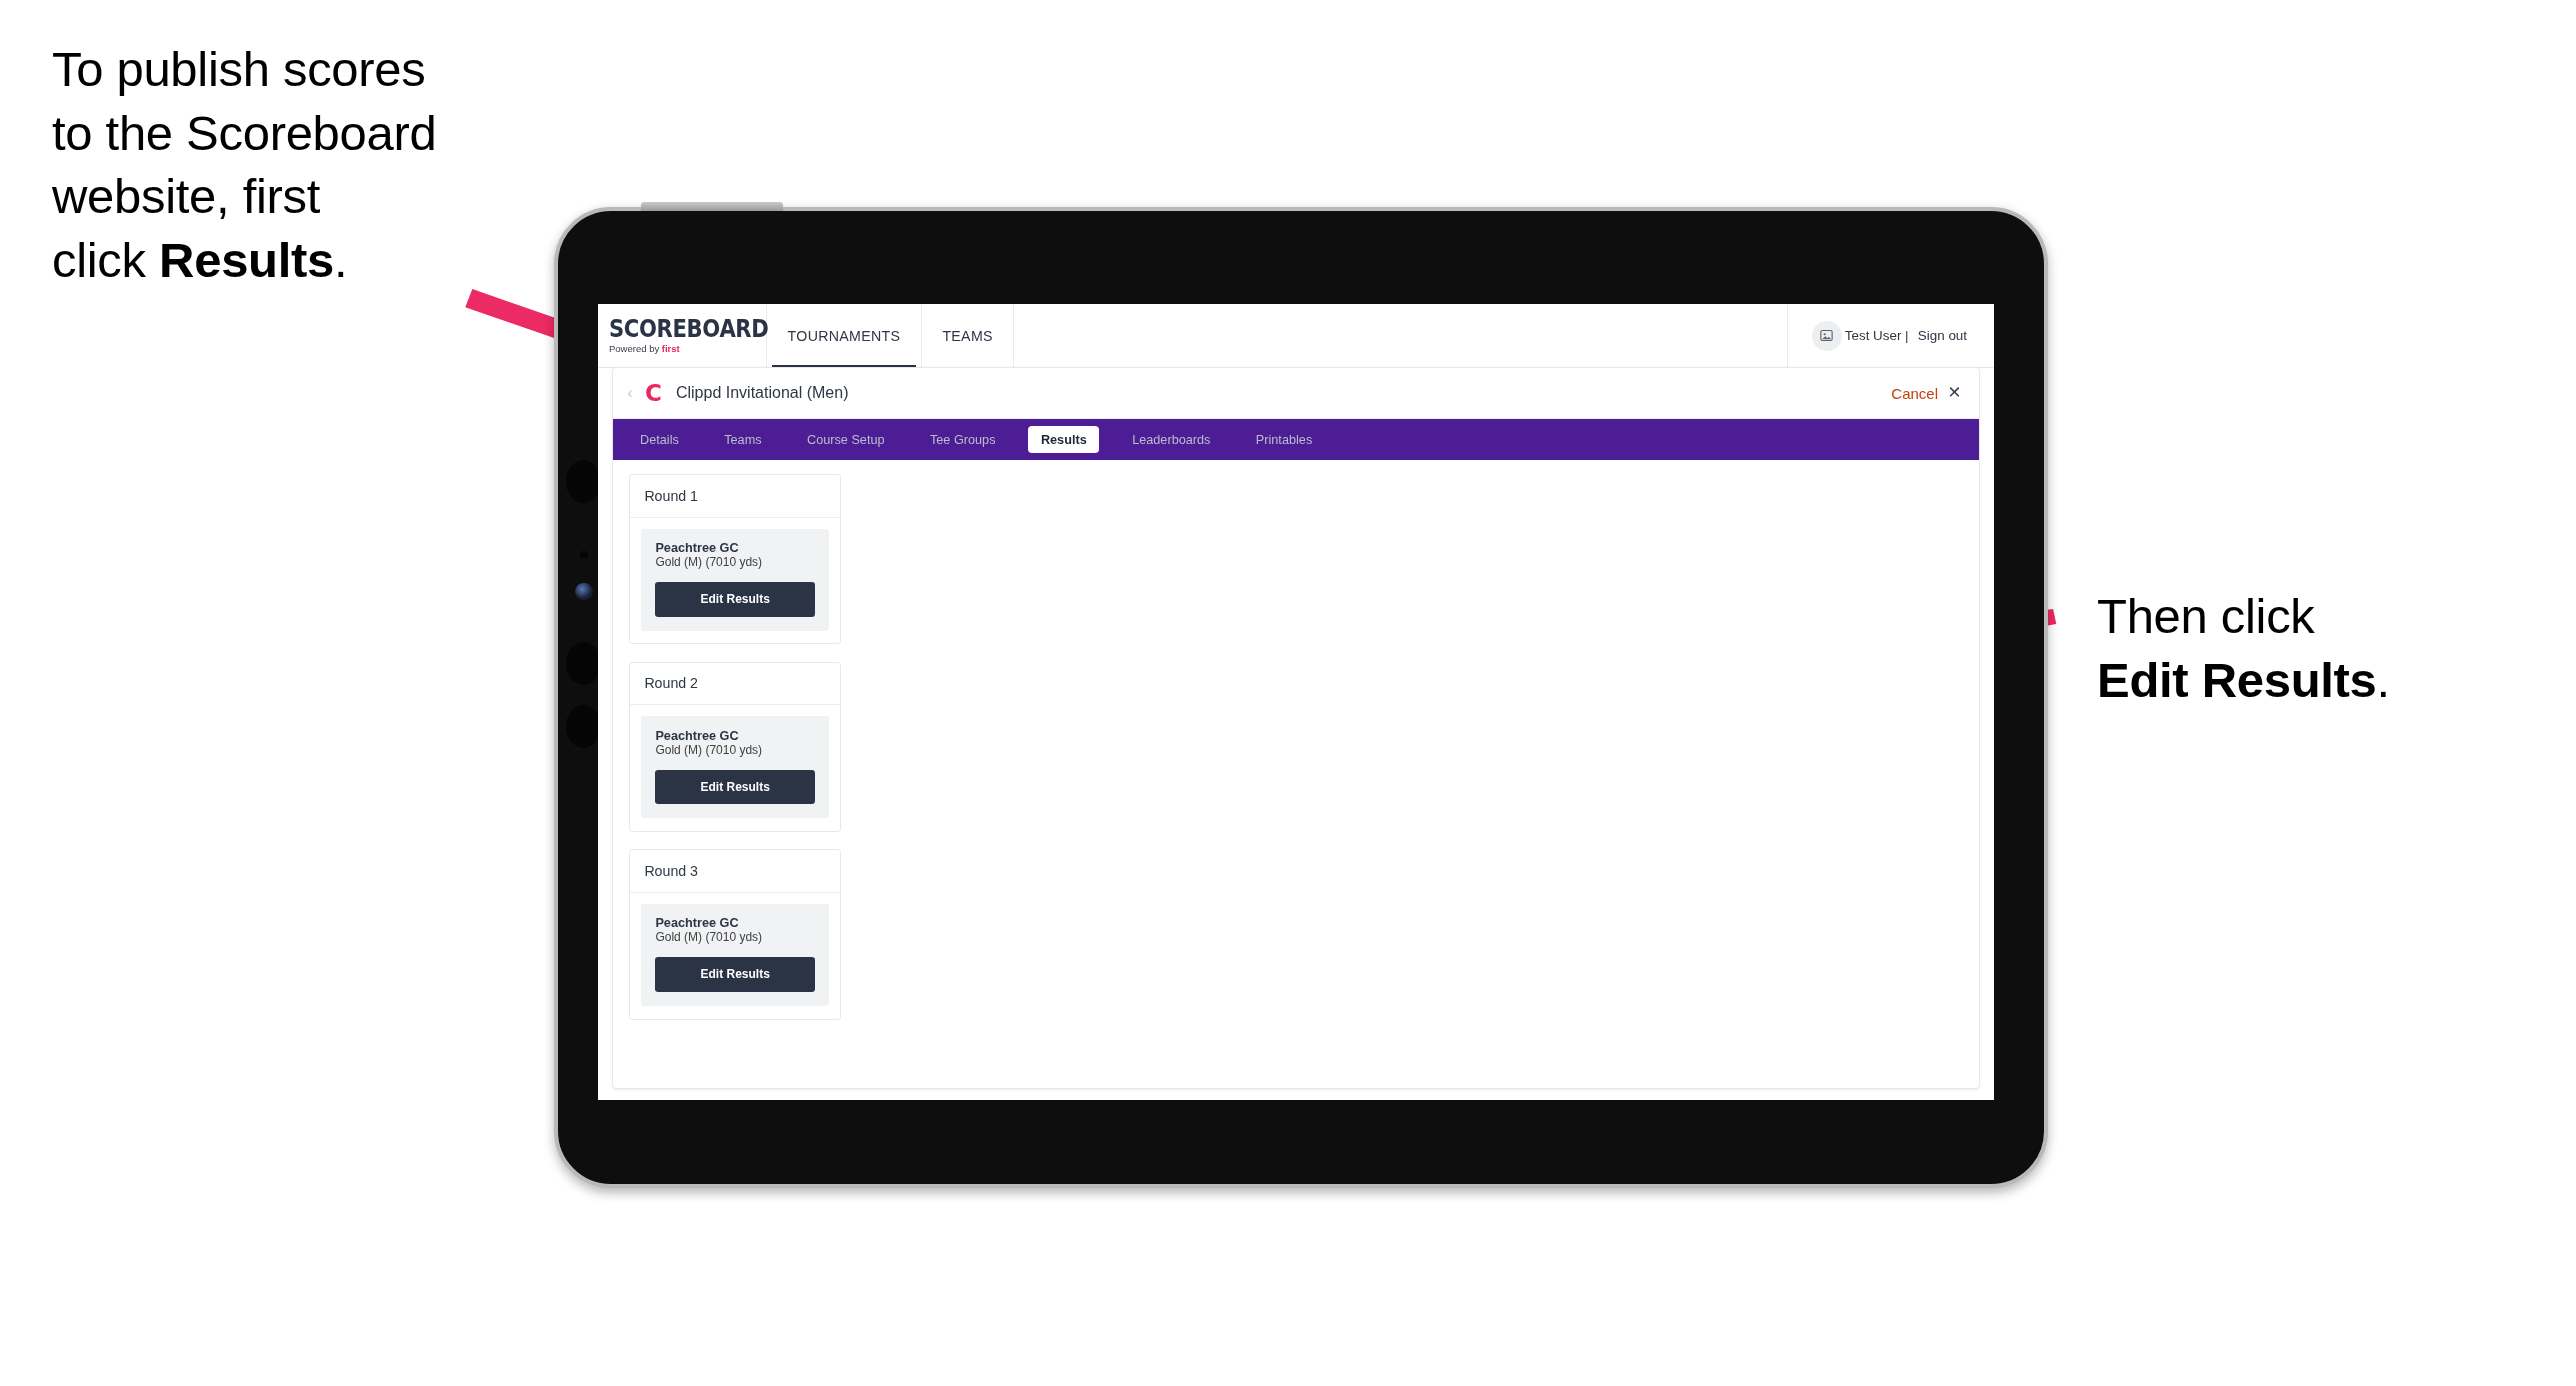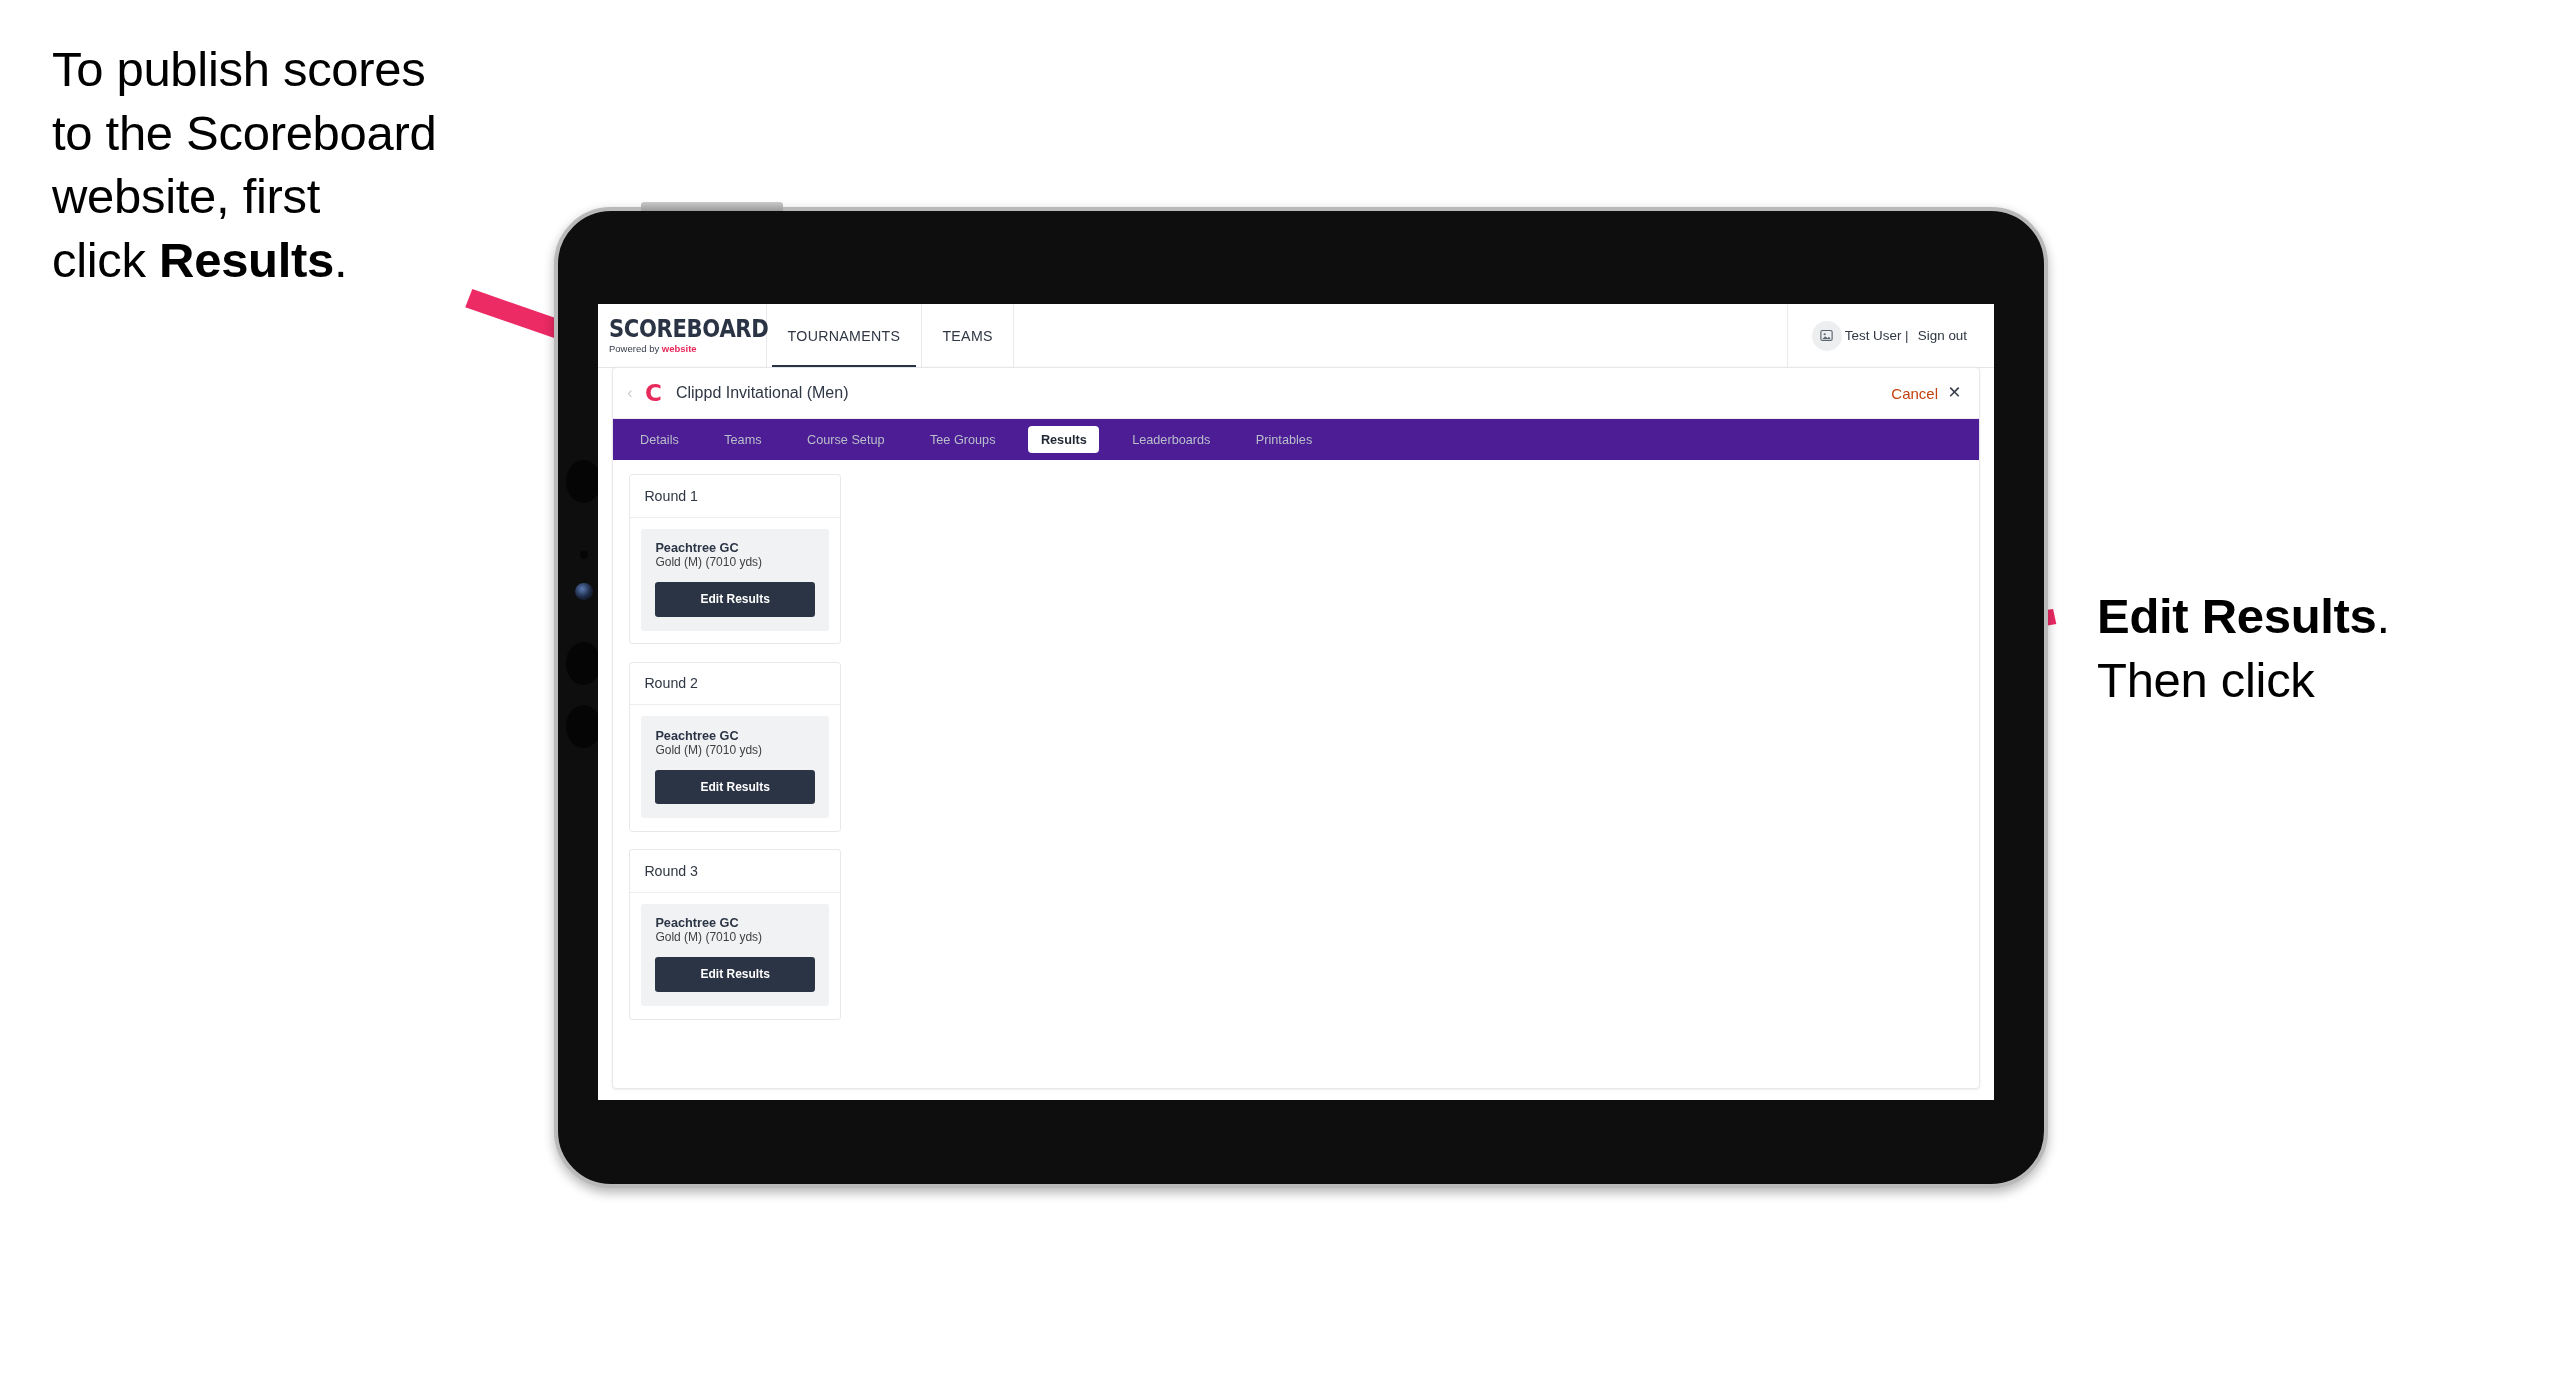--- a/index.html
+++ b/index.html
@@ -189,22 +189,22 @@
 <div id="stage">
 
   <div class="annot" id="annot-left">
     <div>To publish scores</div>
     <div>to the Scoreboard</div>
     <div>website, first</div>
     <div><span>click </span><b>Results</b><span>.</span></div>
   </div>
 
   <div class="annot" id="annot-right">
+    <div>Then click</div>
     <div><b>Edit Results</b><span>.</span></div>
-    <div>Then click</div>
   </div>
 
   <svg class="arrow-svg" id="arrow-left" style="left:451px; top:269px;" width="522" height="222" viewBox="0 0 660 280">
     <polygon fill="#ec2a63" points="27,25 545,205 530,160 625,255 500,250 537,228 18,48"></polygon>
   </svg>
 
   <svg class="arrow-svg" id="arrow-right" style="left:1590px; top:597px;" width="475" height="119" viewBox="0 0 600 150">
     <polygon fill="#ec2a63" points="22,127 130,95 120,78 585,15 589,34 128,113 136,147"></polygon>
   </svg>
 
@@ -214,21 +214,21 @@
     <div class="side-dot" id="side-dot-2"></div>
     <div class="side-dot" id="side-dot-3"></div>
     <div class="side-dot" id="side-dot-4"></div>
     <div class="side-dot" id="side-dot-5"></div>
 
     <div id="screen">
 
       <div id="topnav">
         <div id="brand">
           <div id="brand-title">SCOREBOARD</div>
-          <div id="brand-sub"><span>Powered by </span><span class="clippd">website</span></div>
+          <div id="brand-sub"><span>Powered by </span><span class="clippd">first</span></div>
         </div>
         <div class="topnav-tab active">
           <span>TOURNAMENTS</span>
         </div>
         <div class="topnav-tab">
           <span>TEAMS</span>
         </div>
         <div id="topnav-spacer"></div>
         <div id="topnav-user">
           <div id="avatar">

